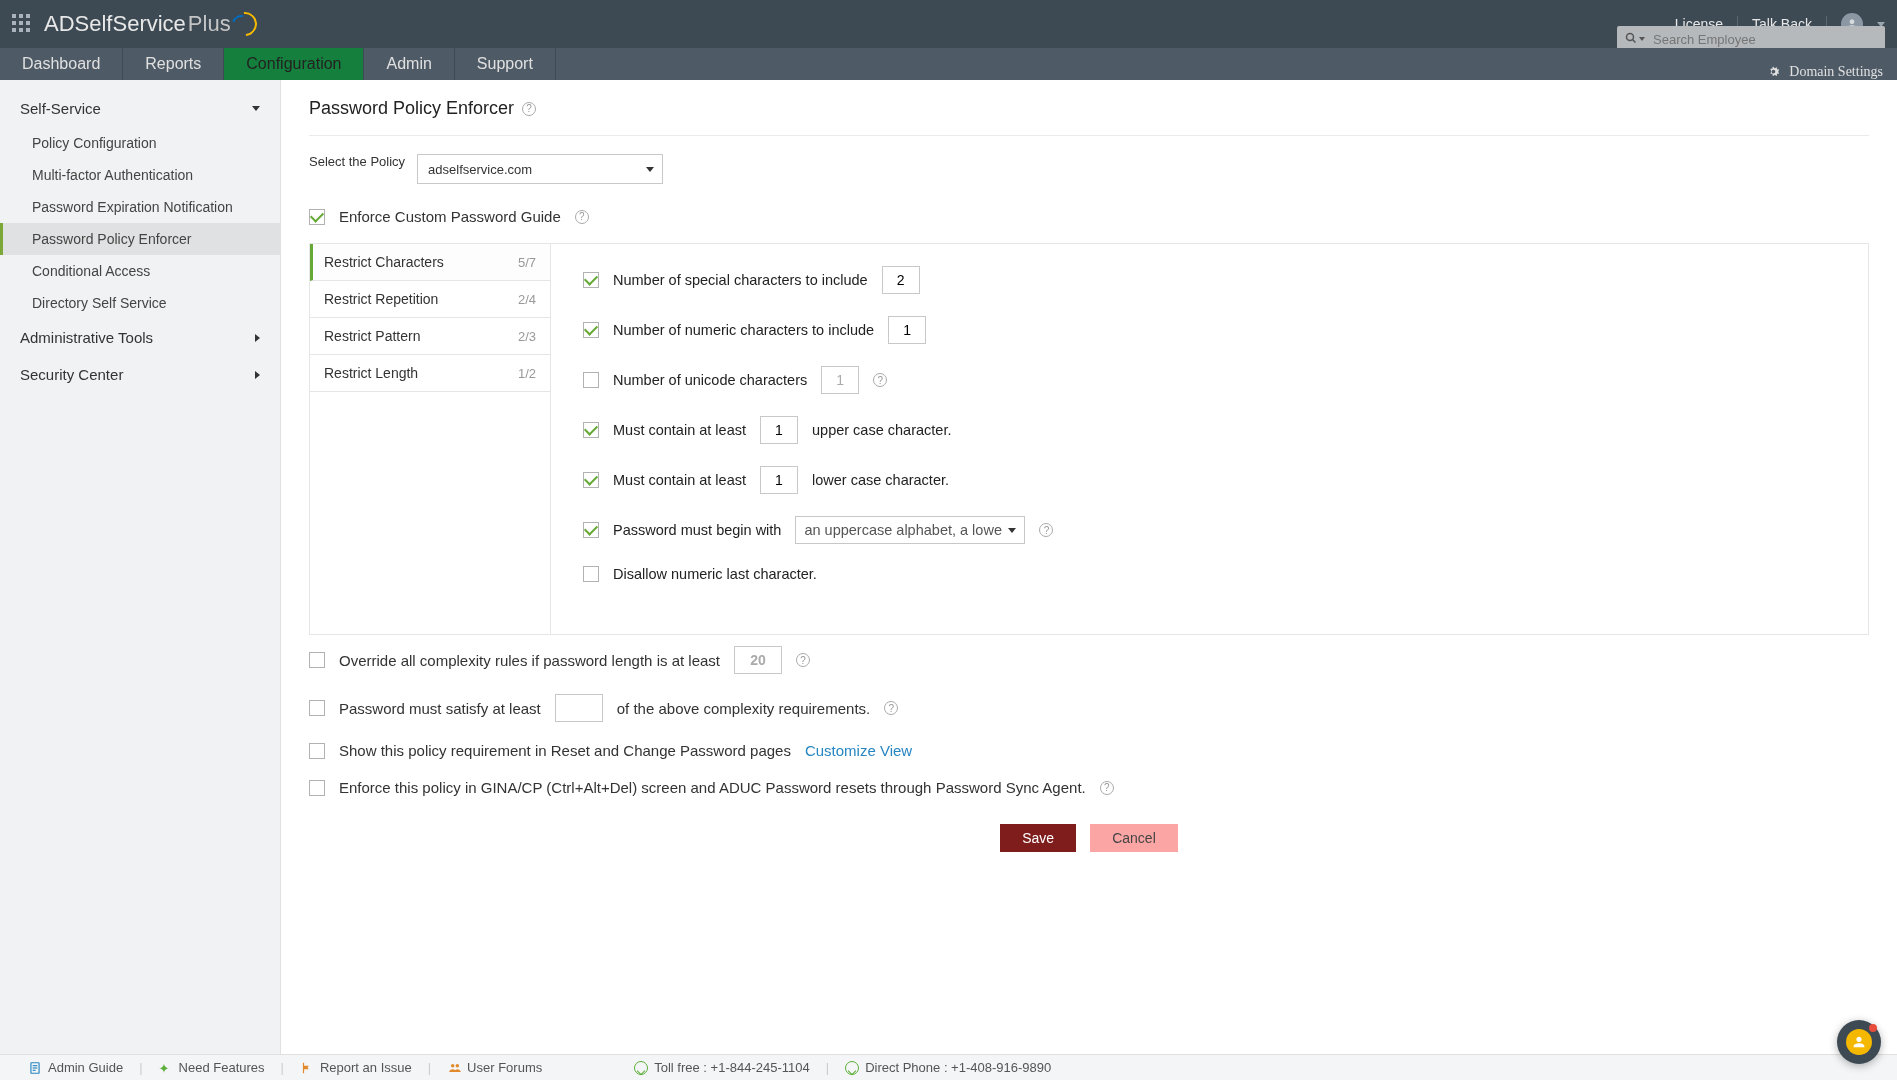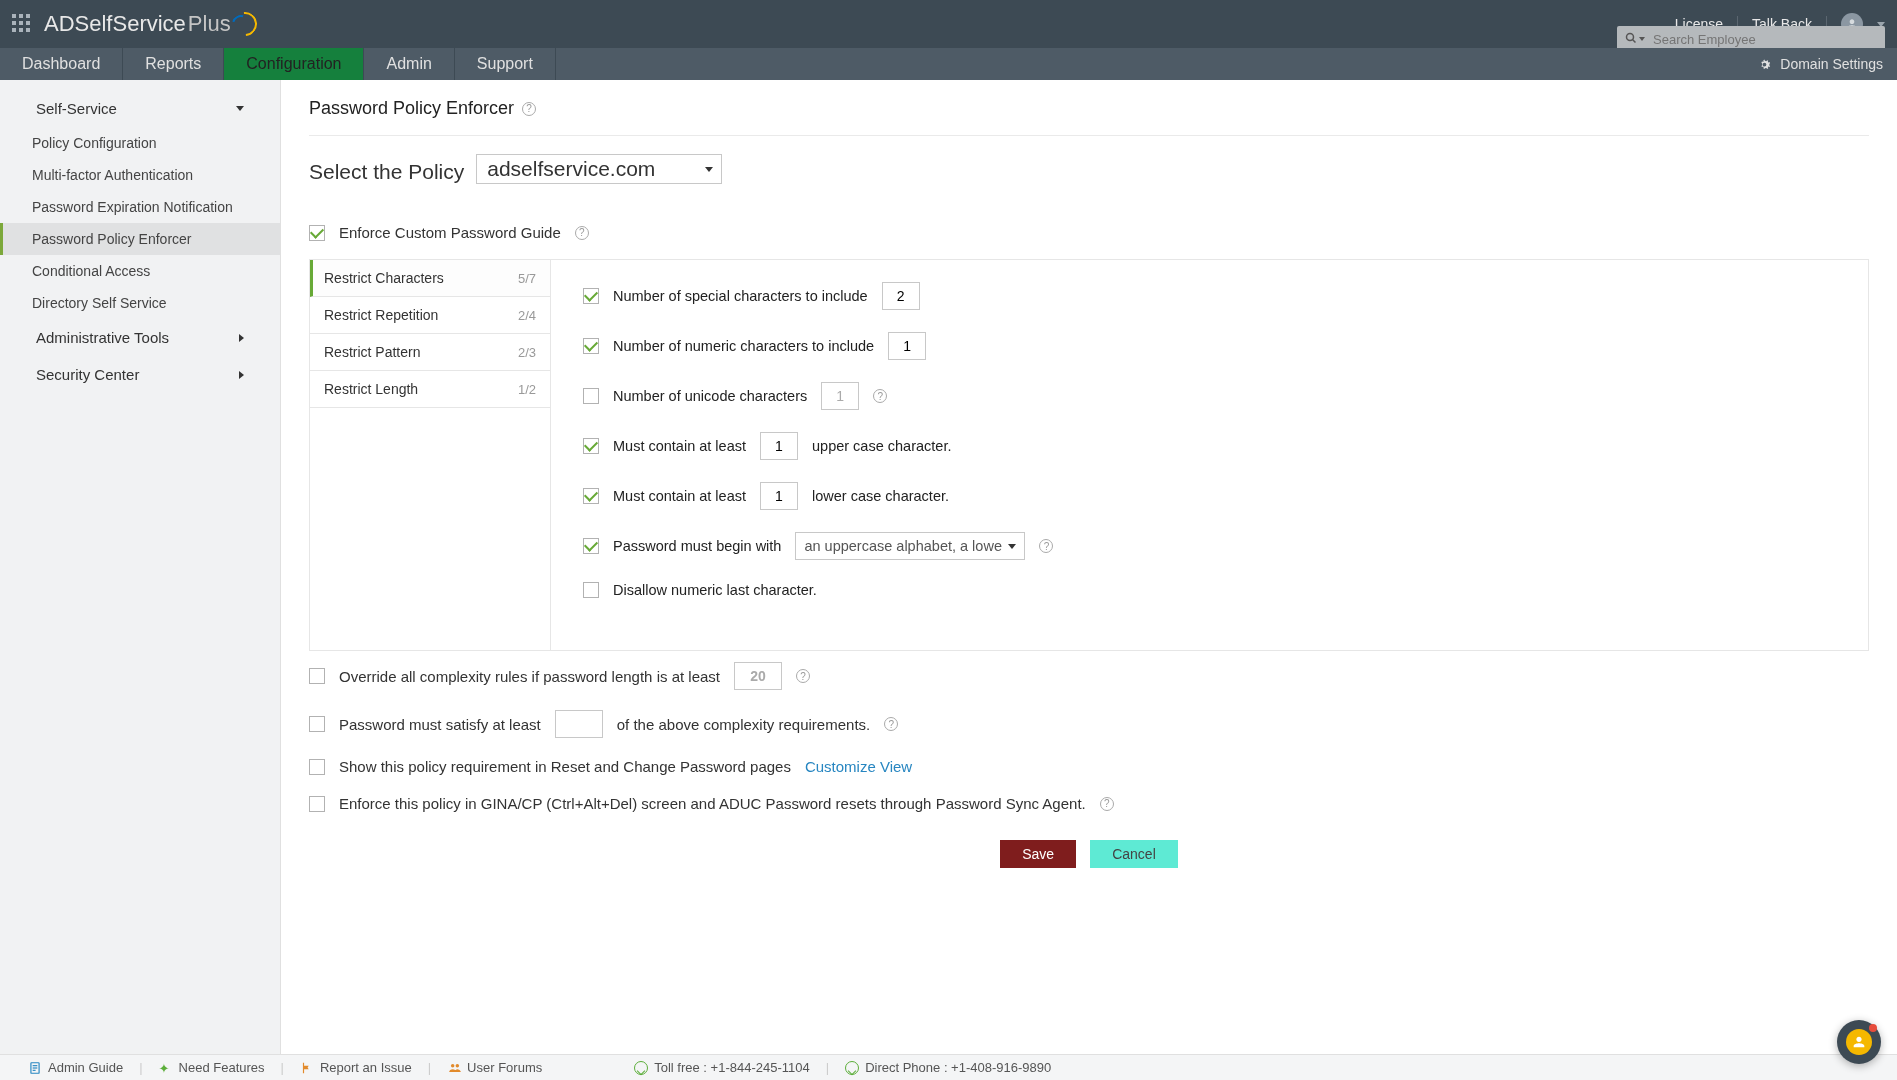--- a/index.html
+++ b/index.html
@@ -20,34 +20,34 @@
 .avatar { width: 22px; height: 22px; border-radius: 50%; background: #8b97a2; display: flex; align-items: center; justify-content: center; cursor: pointer; }
 .avatar svg { width: 14px; height: 14px; fill: #d6dbde; }
 .caret-down { width: 0; height: 0; border-left: 4px solid transparent; border-right: 4px solid transparent; border-top: 5px solid #9ba5ad; }
 .search-wrap { position: absolute; top: 26px; right: 12px; width: 268px; height: 26px; background: #b5b9bc; border-radius: 2px; display: flex; align-items: center; padding-left: 8px; }
 .search-wrap .mag { color: #555; margin-right: 2px; }
 .search-wrap .mini-caret { width: 0; height: 0; border-left: 3px solid transparent; border-right: 3px solid transparent; border-top: 4px solid #555; margin-right: 8px; }
 .search-wrap input { flex: 1; background: transparent; border: none; outline: none; font-size: 13px; color: #444; }
 .navbar { background: #4e5b66; height: 32px; display: flex; align-items: stretch; color: #e0e0e0; position: relative; }
 .navtab { padding: 0 22px; display: flex; align-items: center; border-right: 1px solid #3d4a54; cursor: pointer; font-size: 16px; }
 .navtab.active { background: #15803d; color: #222; }
-.nav-right { margin-left: auto; padding: 16px 14px; display: flex; align-items: center; gap: 8px; cursor: pointer; color: #e0e0e0; }
+.nav-right { margin-left: auto; padding: 16px 14px; display: flex; align-items: flex-start; gap: 8px; cursor: pointer; color: #e0e0e0; font-family: Liberation Serif, serif; }
 .gear { width: 15px; height: 15px; }
 .layout { display: flex; min-height: calc(100vh - 80px - 26px); }
 .sidebar { width: 281px; background: #f1f2f3; border-right: 1px solid #e0e0e0; padding-top: 10px; }
-.side-head { padding: 10px 36px; color: #333; font-size: 15px; display: flex; justify-content: space-between; align-items: center; cursor: pointer; }
+.side-head { padding: 10px 20px; color: #333; font-size: 15px; display: flex; justify-content: space-between; align-items: center; cursor: pointer; }
 .side-item { padding: 8px 20px 8px 32px; color: #444; cursor: pointer; font-size: 14px; }
 .side-item.active { background: #e0e1e2; border-left: 3px solid #7ca83a; padding-left: 29px; }
 .side-caret { width: 0; height: 0; border-left: 4px solid transparent; border-right: 4px solid transparent; border-top: 5px solid #333; }
 .side-caret-r { width: 0; height: 0; border-top: 4px solid transparent; border-bottom: 4px solid transparent; border-left: 5px solid #333; }
 .content { flex: 1; padding: 18px 28px 40px 28px; position: relative; }
 .page-title { font-size: 18px; color: #222; margin-bottom: 16px; display: flex; align-items: center; gap: 8px; }
 .help-icon { width: 14px; height: 14px; border: 1px solid #aaa; border-radius: 50%; display: inline-flex; align-items: center; justify-content: center; font-size: 10px; color: #999; cursor: pointer; }
 hr.rule { border: none; border-top: 1px solid #eaeaea; margin-bottom: 18px; }
-.policy-row { display: flex; align-items: flex-end; gap: 12px; margin-bottom: 40px; font-size: 21px; }
+.policy-row { display: flex; align-items: flex-start; gap: 12px; margin-bottom: 24px; font-size: 13px; }
 .select-box { border: 1px solid #c8c8c8; height: 30px; display: flex; align-items: center; padding: 0 10px; min-width: 246px; justify-content: space-between; cursor: pointer; background: #fff; }
 .select-caret { width: 24px; height: 30px; display: flex; align-items: center; justify-content: center; border-left: 0; margin-right: -10px; }
 .chk { width: 16px; height: 16px; border: 1px solid #b2b2b2; display: inline-flex; align-items: center; justify-content: center; cursor: pointer; background: #fff; flex-shrink: 0; }
 .chk.checked::after { content: ""; width: 10px; height: 6px; border-left: 2px solid #67a936; border-bottom: 2px solid #67a936; transform: rotate(-45deg) translate(1px,-1px); }
 .enforce-row { display: flex; align-items: center; gap: 14px; margin-bottom: 18px; font-size: 15px; }
 .tab-panel { border: 1px solid #e6e6e6; display: flex; margin-bottom: 11px; }
 .vert-tabs { width: 241px; border-right: 1px solid #e6e6e6; }
 .vtab { padding: 10px 14px; border-bottom: 1px solid #e6e6e6; display: flex; justify-content: space-between; align-items: center; cursor: pointer; color: #333; font-size: 14px; }
 .vtab .cnt { color: #999; font-size: 13px; }
 .vtab.active { border-left: 3px solid #67a936; padding-left: 11px; background: #fdfdfd; }
@@ -55,21 +55,21 @@
 .field-row { display: flex; align-items: center; gap: 14px; margin-bottom: 22px; font-size: 14.5px; color: #222; }
 .num-input { width: 38px; height: 28px; border: 1px solid #c8c8c8; text-align: center; font-size: 14px; }
 .begin-select { border: 1px solid #c8c8c8; height: 28px; width: 230px; display: flex; align-items: center; justify-content: space-between; padding: 0 8px; cursor: pointer; color: #555; background: #fff; }
 .lower-opts .field-row { margin-bottom: 20px; font-size: 15px; color: #333; }
 .num-input.wide { width: 48px; font-weight: bold; }
 .num-input.disabled { color: #aaa; background: #fff; }
 .link { color: #2786c1; cursor: pointer; }
 .btn-row { display: flex; justify-content: center; gap: 14px; margin-top: 28px; }
 .btn { padding: 6px 22px; font-size: 14px; cursor: pointer; border: none; }
 .btn.save { background: #7f1d1d; color: #fff; }
-.btn.cancel { background: #5eead4; color: #444; }
+.btn.cancel { background: #fca5a5; color: #444; }
 .footer { position: fixed; bottom: 0; left: 0; right: 0; height: 26px; background: #f4f5f6; border-top: 1px solid #e0e0e0; display: flex; align-items: center; gap: 6px; padding: 0 18px; font-size: 13px; color: #555; }
 .footer .fitem { display: flex; align-items: center; gap: 6px; padding: 0 10px; cursor: pointer; }
 .footer .fsep { color: #ccc; }
 .mini-icon { width: 14px; height: 14px; display: inline-block; }
 .icon-blue { color: #2786c1; }
 .icon-green { width: 14px; height: 14px; border: 1.5px solid #5cae3a; border-radius: 50%; display: inline-block; position: relative; }
 .icon-green::after { content: ""; position: absolute; width: 5px; height: 5px; border-left: 1.5px solid #5cae3a; border-bottom: 1.5px solid #5cae3a; transform: rotate(-45deg); top: 6px; left: 3px; }
 .icon-orange { color: #e28a2b; }
 .chat-bubble { position: fixed; right: 16px; bottom: 16px; width: 44px; height: 44px; border-radius: 50%; background: #3d4a54; display: flex; align-items: center; justify-content: center; cursor: pointer; box-shadow: 0 2px 8px rgba(0,0,0,0.3); }
 .chat-bubble::after { content: ""; position: absolute; top: 4px; right: 4px; width: 8px; height: 8px; background: #e74c3c; border-radius: 50%; }

